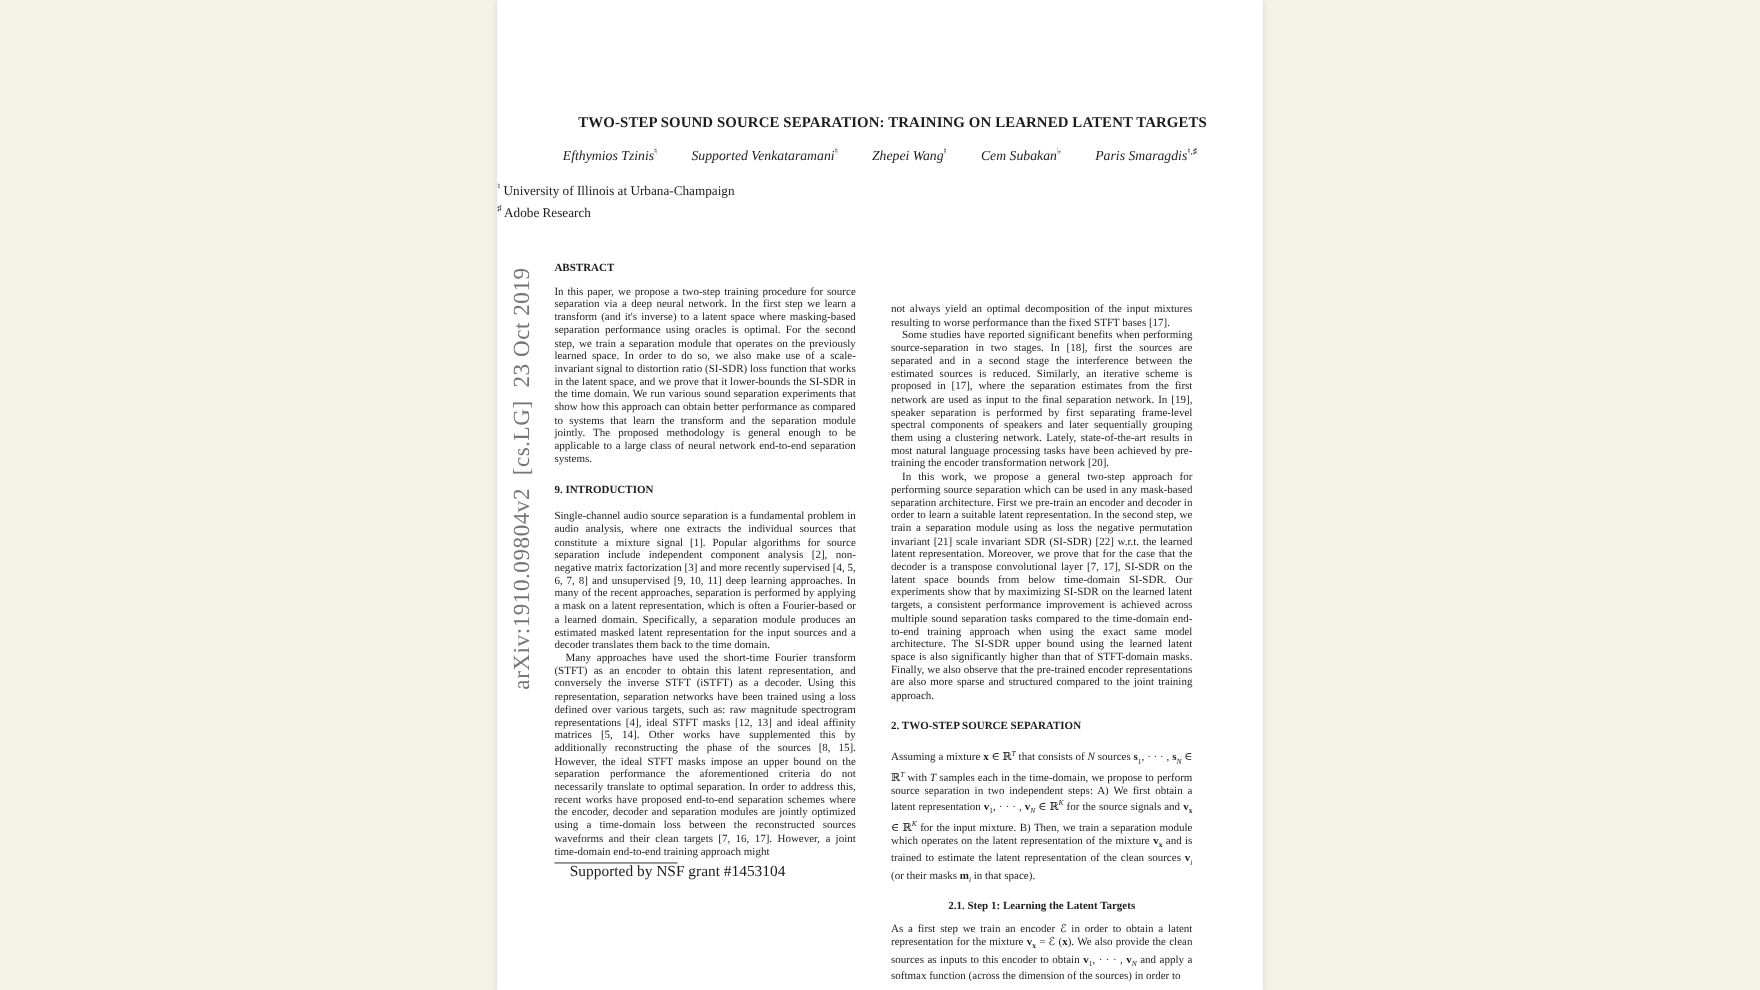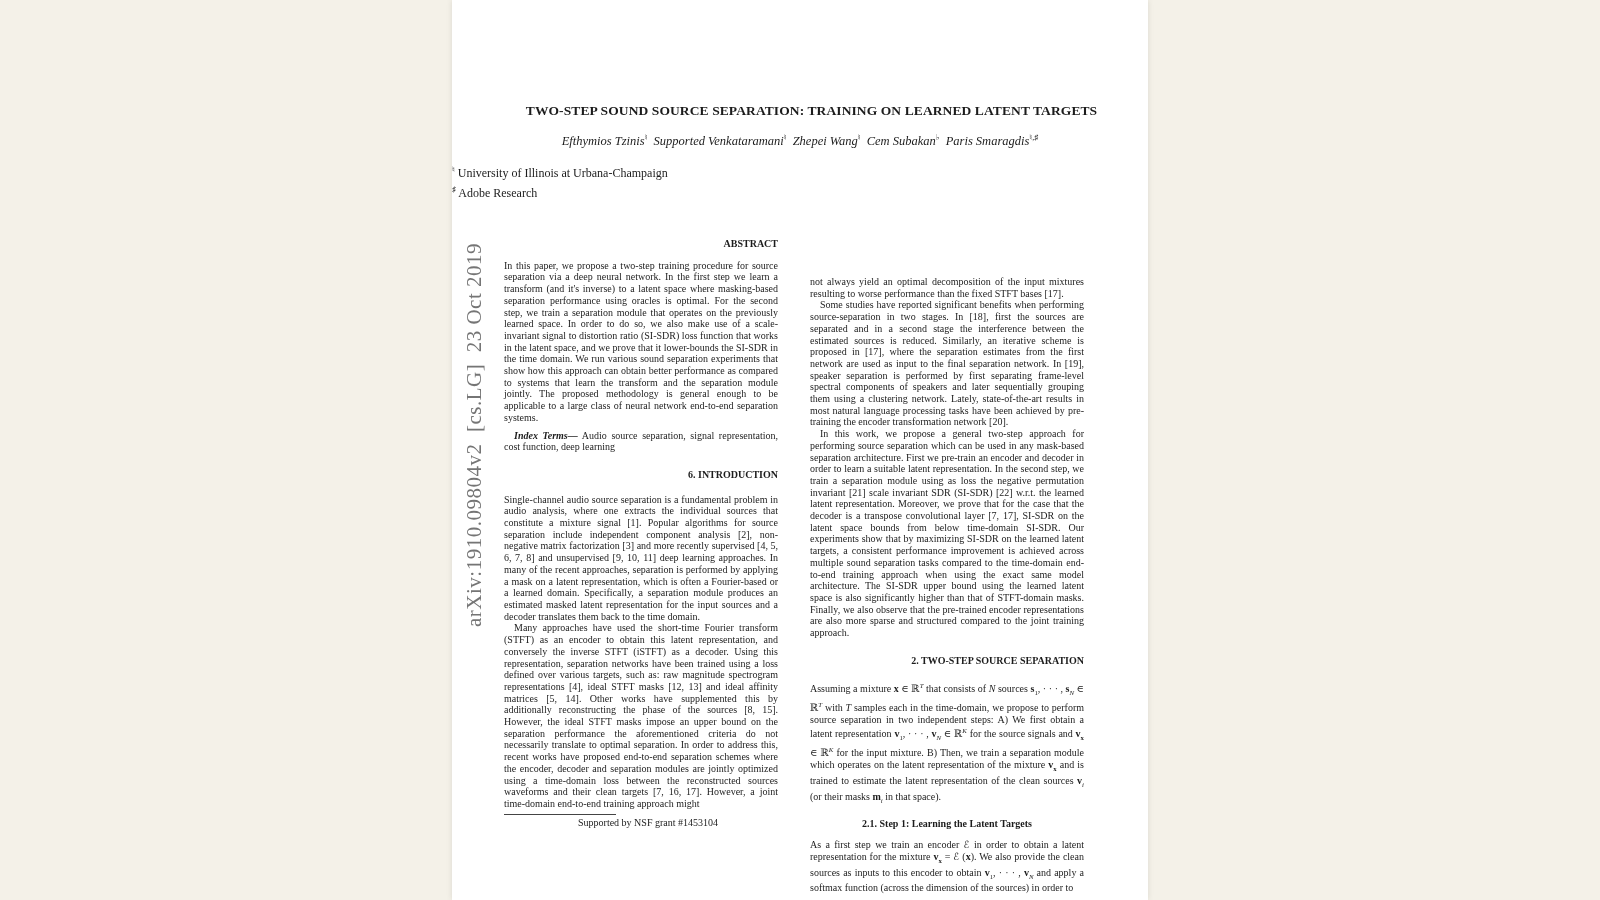--- a/index.html
+++ b/index.html
@@ -34,21 +34,21 @@
     font-size: 13.5px;
     white-space: nowrap;
     letter-spacing: 0.1px;
     padding-left: 23px;
   }
   .authors {
     position: absolute;
     top: 132px; left: 0; right: 0;
     display: flex;
     justify-content: center;
-    gap: 6px;
+    gap: 31px;
     font-style: italic;
     font-size: 12.5px;
     white-space: nowrap;
   }
   .authors sup { font-size: 65%; font-style: normal; }
   .affiliations {
     position: absolute;
     top: 162px; left: 0; right: 0;
     text-align: left;
     font-size: 12px;
@@ -63,44 +63,44 @@
     line-height: 11.7px;
   }
   .col-left  { left: 52px; }
   .col-right { left: 358px; margin-top: 38px; }
   .col p {
     margin: 0;
     text-align: justify;
   }
   .col p.indent { text-indent: 10px; }
   .sec-heading {
-    text-align: right;
+    text-align: left;
     font-weight: bold;
     font-size: 10px;
     margin: 0 0 10px 0;
   }
   .sec-heading.mid { margin: 16px 0 13px 0; }
   .subsec-heading {
     text-align: center;
     font-weight: bold;
     font-size: 10px;
     margin: 12px 0 9px 0;
   }
   .index-terms { margin-top: 6px !important; text-indent: 10px; }
   .index-terms .it-label { font-weight: bold; font-style: italic; }
   .footnote-block { margin-top: 4px; }
   .footnote-rule {
     width: 112px; height: 0;
     border-top: 1px solid #444;
     margin: 0 0 2px 0;
   }
   .footnote-text {
-    font-size: 10px;
+    font-size: 14px;
     padding-left: 14px;
-    text-align: center;
+    text-align: left;
   }
   .col sup { font-size: 68%; }
   .col sub { font-size: 68%; }
 </style>
 </head>
 <body>
 
 <div class="page">
 
   <div class="arxiv-strip">arXiv:1910.09804v2  [cs.LG]  23 Oct 2019</div>
@@ -116,22 +116,21 @@
   </div>
 
   <div class="affiliations">
     <div><sup>♮</sup><span> University of Illinois at Urbana-Champaign</span></div>
     <div><sup>♯</sup><span> Adobe Research</span></div>
   </div>
 
   <div class="col col-left">
     <div class="sec-heading">ABSTRACT</div>
     <p>In this paper, we propose a two-step training procedure for source separation via a deep neural network. In the first step we learn a transform (and it's inverse) to a latent space where masking-based separation performance using oracles is optimal. For the second step, we train a separation module that operates on the previously learned space. In order to do so, we also make use of a scale-invariant signal to distortion ratio (SI-SDR) loss function that works in the latent space, and we prove that it lower-bounds the SI-SDR in the time domain. We run various sound separation experiments that show how this approach can obtain better performance as compared to systems that learn the transform and the separation module jointly. The proposed methodology is general enough to be applicable to a large class of neural network end-to-end separation systems.</p>
-    <p class="index-terms"><span class="it-label">Index Terms—</span><span> Audio source separation, signal representation, cost function, deep learning</span></p>
-    <div class="sec-heading mid">6.  INTRODUCTION</div>
+    <div class="sec-heading mid">9.  INTRODUCTION</div>
     <p>Single-channel audio source separation is a fundamental problem in audio analysis, where one extracts the individual sources that constitute a mixture signal [1]. Popular algorithms for source separation include independent component analysis [2], non-negative matrix factorization [3] and more recently supervised [4, 5, 6, 7, 8] and unsupervised [9, 10, 11] deep learning approaches. In many of the recent approaches, separation is performed by applying a mask on a latent representation, which is often a Fourier-based or a learned domain. Specifically, a separation module produces an estimated masked latent representation for the input sources and a decoder translates them back to the time domain.</p>
     <p class="indent">Many approaches have used the short-time Fourier transform (STFT) as an encoder to obtain this latent representation, and conversely the inverse STFT (iSTFT) as a decoder. Using this representation, separation networks have been trained using a loss defined over various targets, such as: raw magnitude spectrogram representations [4], ideal STFT masks [12, 13] and ideal affinity matrices [5, 14]. Other works have supplemented this by additionally reconstructing the phase of the sources [8, 15]. However, the ideal STFT masks impose an upper bound on the separation performance the aforementioned criteria do not necessarily translate to optimal separation. In order to address this, recent works have proposed end-to-end separation schemes where the encoder, decoder and separation modules are jointly optimized using a time-domain loss between the reconstructed sources waveforms and their clean targets [7, 16, 17]. However, a joint time-domain end-to-end training approach might</p>
     <div class="footnote-block">
       <div class="footnote-rule"></div>
       <div class="footnote-text">Supported by NSF grant #1453104</div>
     </div>
   </div>
 
   <div class="col col-right">
     <p>not always yield an optimal decomposition of the input mixtures resulting to worse performance than the fixed STFT bases [17].</p>

